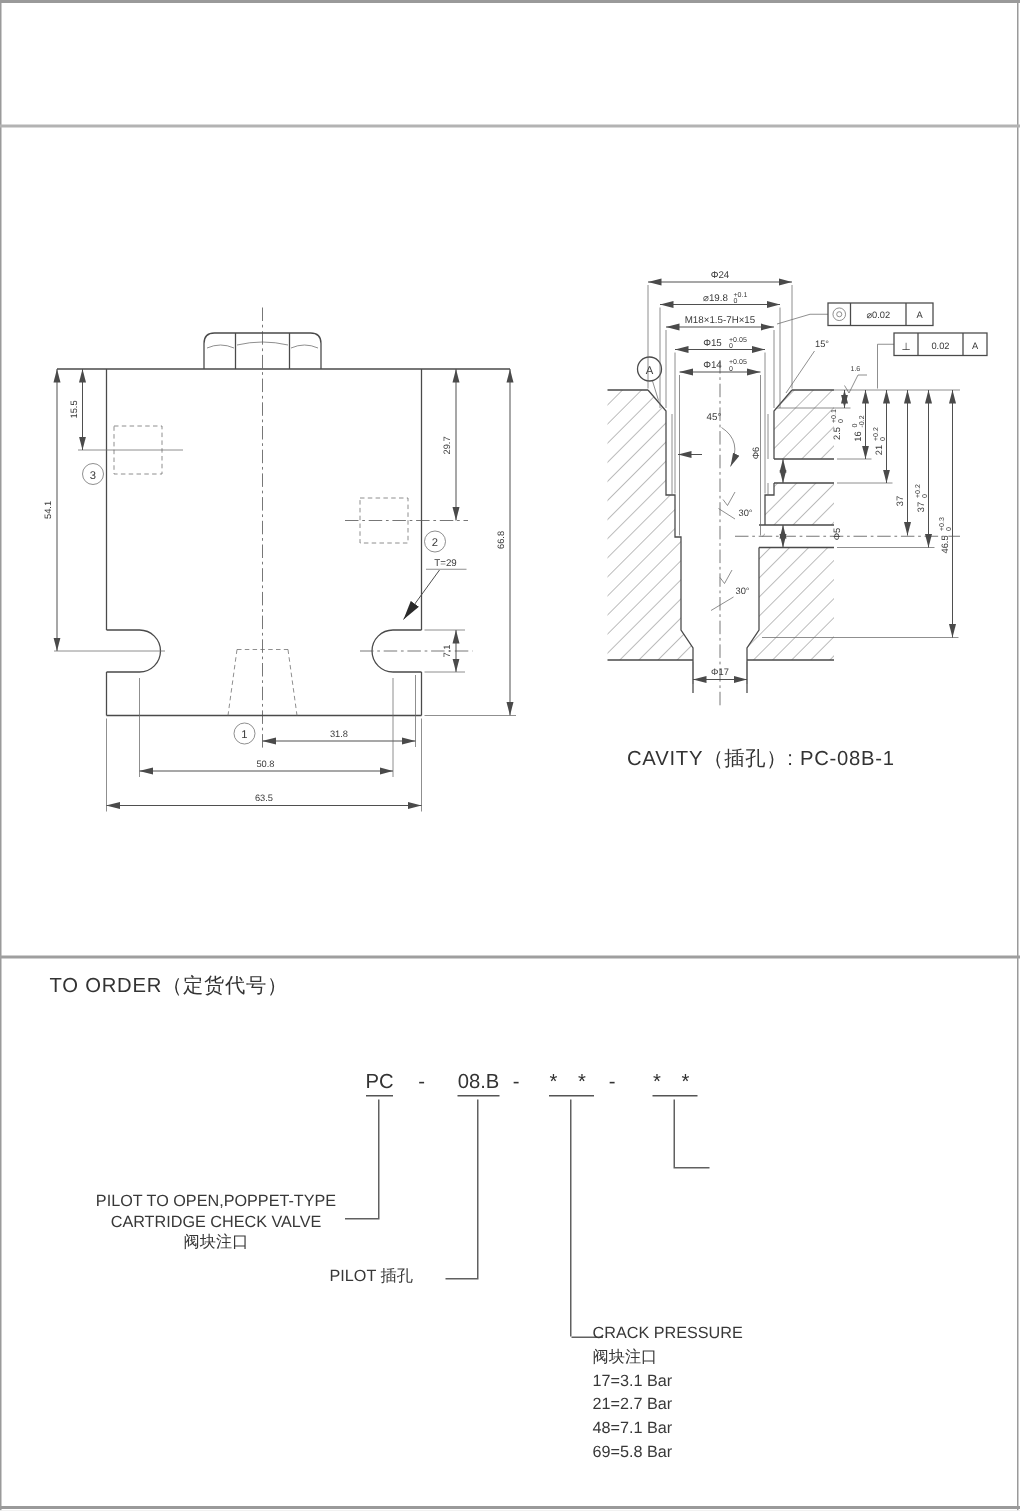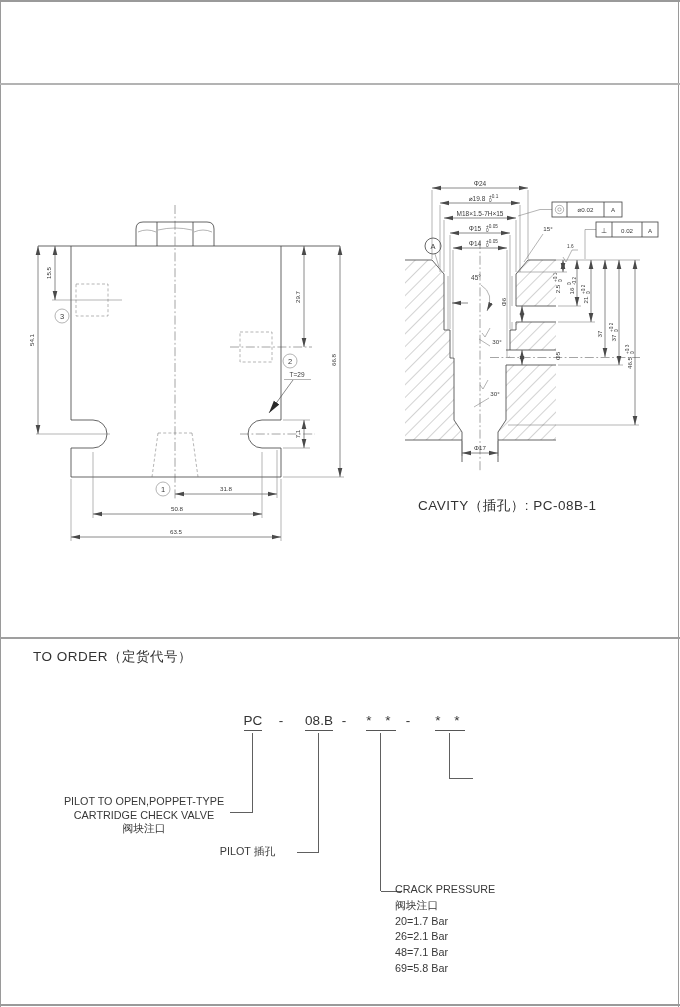--- a/index.html
+++ b/index.html
@@ -370,19 +370,19 @@
     <div>CARTRIDGE CHECK VALVE</div>
     <div>阀块注口</div>
   </div>
 
   <div class="lbl right" style="left:200px;top:845px;width:95px;">PILOT  插孔</div>
 
 
   <div class="blk" style="left:395px;top:882px;width:160px;line-height:15.8px;">
     <div>CRACK PRESSURE</div>
     <div>阀块注口</div>
-    <div>20=1.7 Bar</div>
-    <div>26=2.1 Bar</div>
+    <div>17=3.1 Bar</div>
+    <div>21=2.7 Bar</div>
     <div>48=7.1 Bar</div>
     <div>69=5.8 Bar</div>
   </div>
 
 </div>
 
 </body></html>

